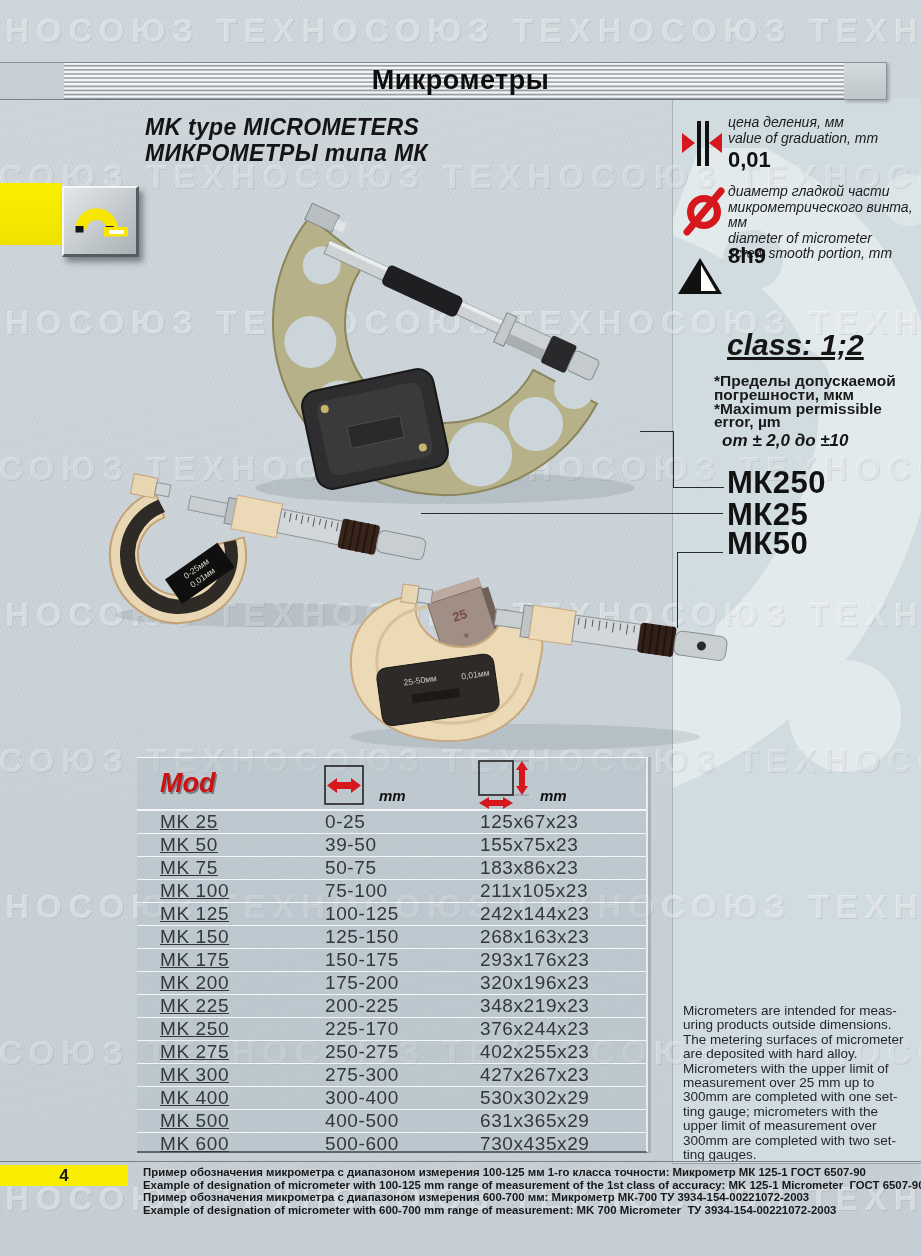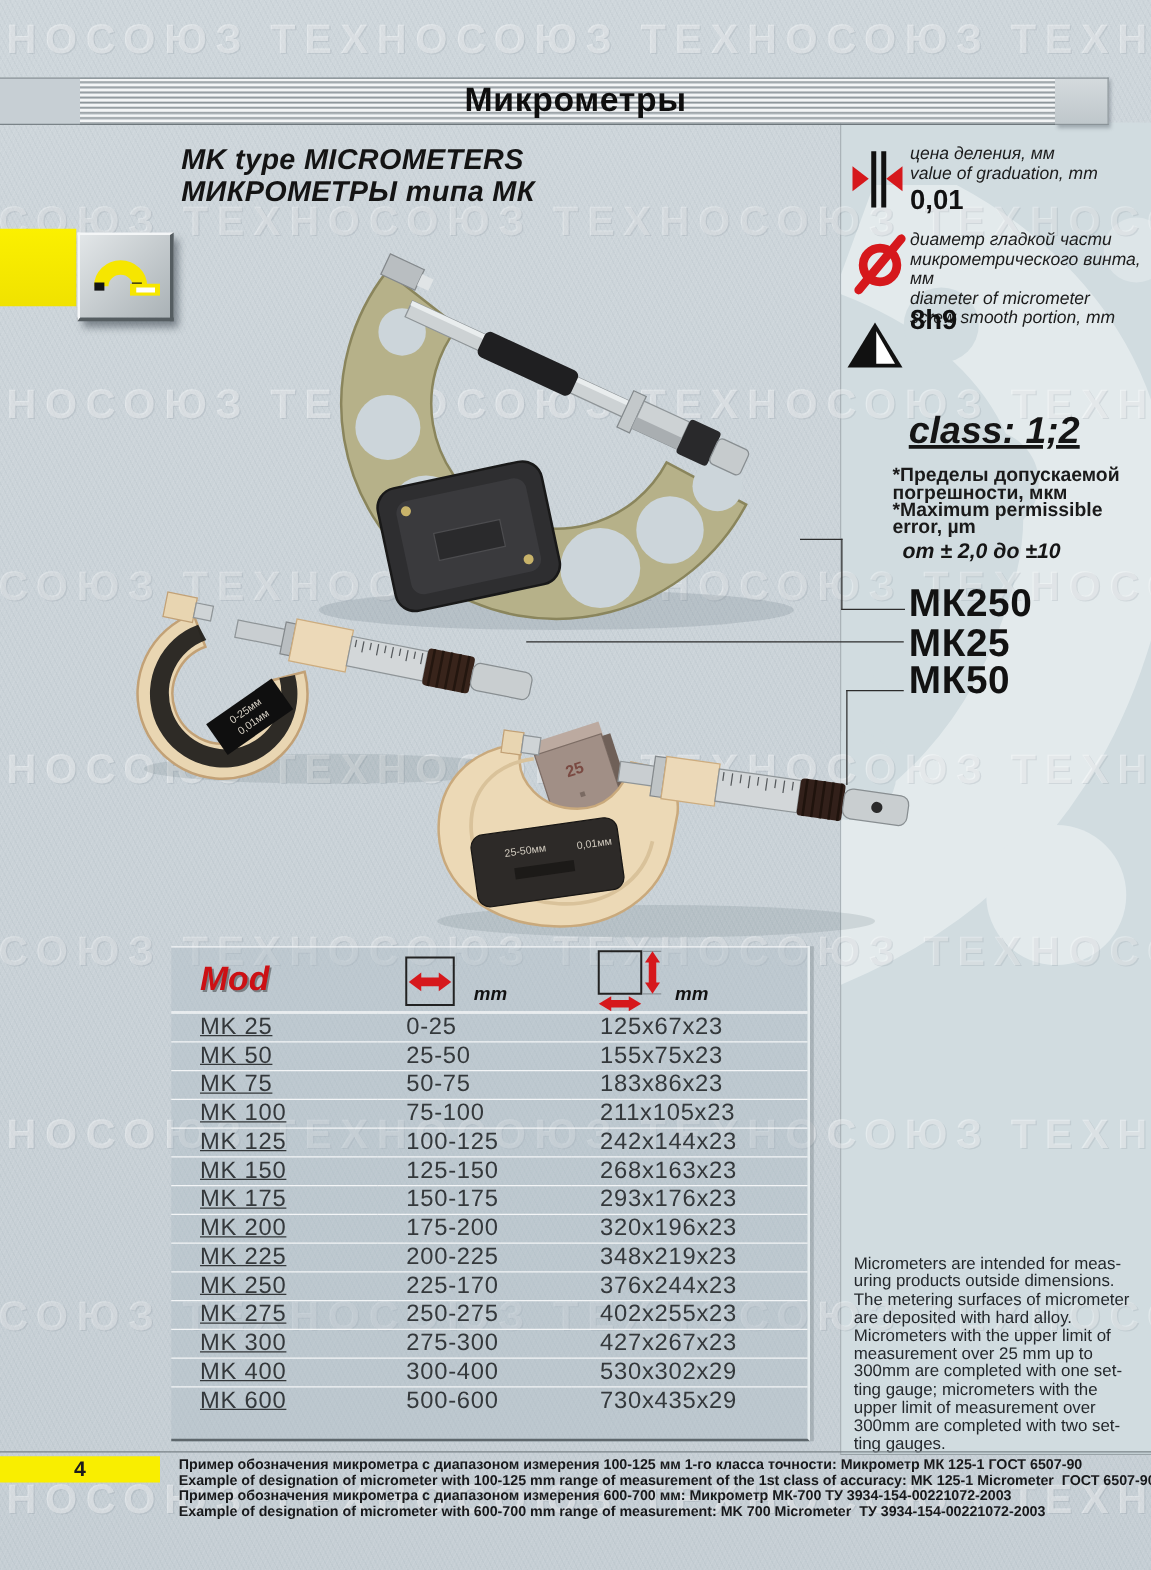--- a/index.html
+++ b/index.html
@@ -304,21 +304,21 @@
     </div>
     <table class="rows">
       <tbody>
           <tr>
             <td class="c1">MK 25</td>
             <td class="c2">0-25</td>
             <td class="c3">125x67x23</td>
           </tr>
           <tr>
             <td class="c1">MK 50</td>
-            <td class="c2">25-50</td>
+            <td class="c2">39-50</td>
             <td class="c3">155x75x23</td>
           </tr>
           <tr>
             <td class="c1">MK 75</td>
             <td class="c2">50-75</td>
             <td class="c3">183x86x23</td>
           </tr>
           <tr>
             <td class="c1">MK 100</td>
             <td class="c2">75-100</td>
@@ -361,20 +361,25 @@
           </tr>
           <tr>
             <td class="c1">MK 300</td>
             <td class="c2">275-300</td>
             <td class="c3">427x267x23</td>
           </tr>
           <tr>
             <td class="c1">MK 400</td>
             <td class="c2">300-400</td>
             <td class="c3">530x302x29</td>
+          </tr>
+          <tr>
+            <td class="c1">MK 500</td>
+            <td class="c2">400-500</td>
+            <td class="c3">631x365x29</td>
           </tr>
           <tr>
             <td class="c1">MK 600</td>
             <td class="c2">500-600</td>
             <td class="c3">730x435x29</td>
           </tr>
         </tbody>
     </table>
   </div>
 

